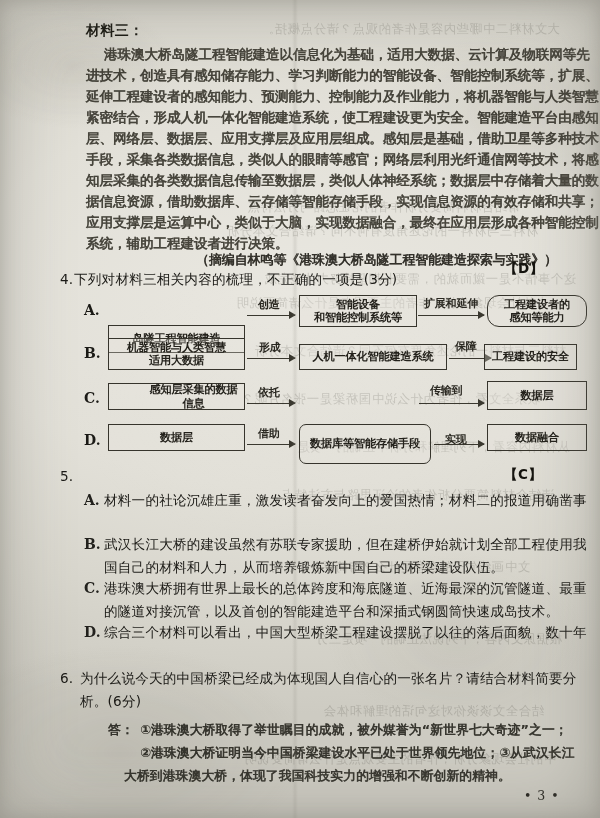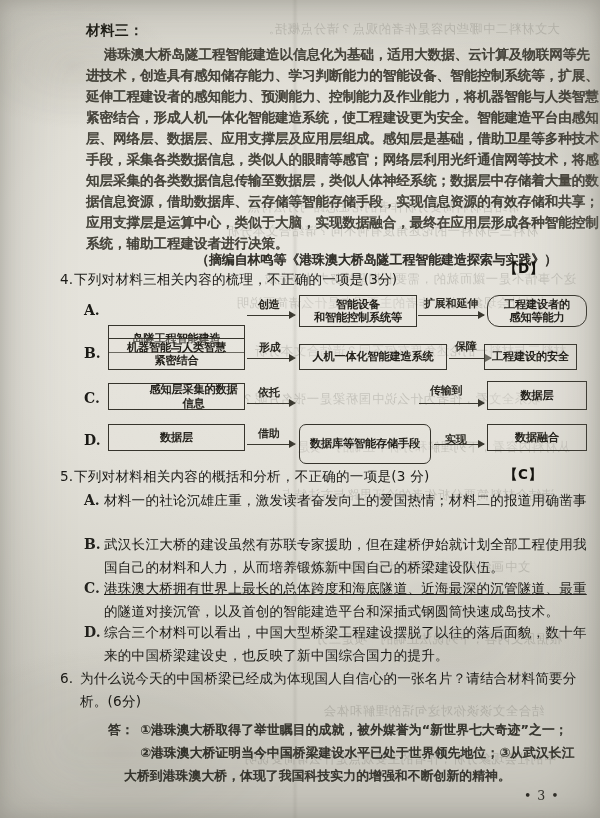--- a/index.html
+++ b/index.html
@@ -247,21 +247,21 @@
       <div class="alabel" style="left:424px; top:296px;">扩展和延伸</div>
       <div class="arrow" style="left:418px; top:315px; width:66px;"></div>
       <div class="fbox two" style="left:487px; top:295px; width:100px; height:32px; flex-direction:column;border-radius:12px;">
         <span>工程建设者的</span>
         <span>感知等能力</span>
       </div>
 
       <div class="rowlabel" style="left:84px; top:345px;">B.</div>
       <div class="fbox two" style="left:108px; top:338px; width:137px; height:32px; flex-direction:column;">
         <span>机器智能与人类智慧</span>
-        <span>紧密结合</span>
+        <span>适用大数据</span>
       </div>
       <div class="alabel" style="left:259px; top:340px;">形成</div>
       <div class="arrow" style="left:247px; top:358px; width:48px;"></div>
       <div class="fbox" style="left:299px; top:344px; width:148px; height:26px;">人机一体化智能建造系统</div>
       <div class="alabel" style="left:455px; top:339px;">保障</div>
       <div class="arrow" style="left:449px; top:358px; width:42px;"></div>
       <div class="fbox" style="left:484px; top:344px; width:93px; height:26px;">工程建设的安全</div>
 
       <div class="rowlabel" style="left:84px; top:390px;">C.</div>
       <div class="fbox" style="left:108px; top:383px; width:137px; height:27px;padding-left:36px;">感知层采集的数据信息</div>
@@ -275,37 +275,35 @@
       <div class="fbox" style="left:108px; top:424px; width:137px; height:27px;">数据层</div>
       <div class="alabel" style="left:258px; top:426px;">借助</div>
       <div class="arrow" style="left:247px; top:444px; width:48px;"></div>
       <div class="fbox" style="left:299px; top:424px; width:132px; height:40px;border-radius:7px;">数据库等智能存储手段</div>
       <div class="alabel" style="left:445px; top:426px;margin-top:6px;">实现</div>
       <div class="arrow" style="left:434px; top:444px; width:50px;"></div>
       <div class="fbox" style="left:487px; top:424px; width:100px; height:27px;">数据融合</div>
     </div>
 
     <div class="blk qnum" style="left:60px; top:468px;">5.</div>
-    <div class="blk qnum prn" style="left:74px; top:468px;">下列对材料相关内容的概括和分析，不正确的一项是(3 分)</div>
     <div class="blk ansmark" style="left:504px; top:466px;">【C】</div>
 
     <div class="blk optlabel" style="left:84px; top:492px;">A.</div>
     <div class="blk opt prn" style="left:104px; top:492px;">材料一的社论沉雄庄重，激发读者奋发向上的爱国热情；材料二的报道用确凿事</div>
 
     <div class="blk optlabel" style="left:84px; top:536px;">B.</div>
     <div class="blk opt prn" style="left:104px; top:536px;">武汉长江大桥的建设虽然有苏联专家援助，但在建桥伊始就计划全部工程使用我</div>
     <div class="blk opt prn" style="left:104px; top:559px;">国自己的材料和人力，从而培养锻炼新中国自己的桥梁建设队伍。</div>
 
     <div class="blk optlabel" style="left:84px; top:580px;">C.</div>
-    <div class="blk opt prn" style="left:104px; top:580px;text-decoration:underline;">港珠澳大桥拥有世界上最长的总体跨度和海底隧道、近海最深的沉管隧道、最重</div>
+    <div class="blk opt prn" style="left:104px; top:580px;">港珠澳大桥拥有世界上最长的总体跨度和海底隧道、近海最深的沉管隧道、最重</div>
     <div class="blk opt prn" style="left:104px; top:603px;">的隧道对接沉管，以及首创的智能建造平台和深插式钢圆筒快速成岛技术。</div>
 
     <div class="blk optlabel" style="left:84px; top:624px;">D.</div>
     <div class="blk opt prn" style="left:104px; top:624px;">综合三个材料可以看出，中国大型桥梁工程建设摆脱了以往的落后面貌，数十年</div>
-    <div class="blk opt prn" style="left:104px; top:647px;">来的中国桥梁建设史，也反映了新中国综合国力的提升。</div>
 
     <div class="blk qnum" style="left:60px; top:670px;">6.</div>
     <div class="blk qnum prn" style="left:80px; top:670px;">为什么说今天的中国桥梁已经成为体现国人自信心的一张名片？请结合材料简要分</div>
     <div class="blk qnum prn" style="left:80px; top:693px;">析。(6分)</div>
 
     <div class="blk ans faded" style="left:108px; top:722px;">答：</div>
     <div class="blk ans faded" style="left:140px; top:745px;">②港珠澳大桥证明当今中国桥梁建设水平已处于世界领先地位；③从武汉长江</div>
     <div class="blk ans faded" style="left:140px; top:722px;">①港珠澳大桥取得了举世瞩目的成就，被外媒誉为“新世界七大奇迹”之一；</div>
     <div class="blk ans faded" style="left:124px; top:768px;">大桥到港珠澳大桥，体现了我国科技实力的增强和不断创新的精神。</div>
 

